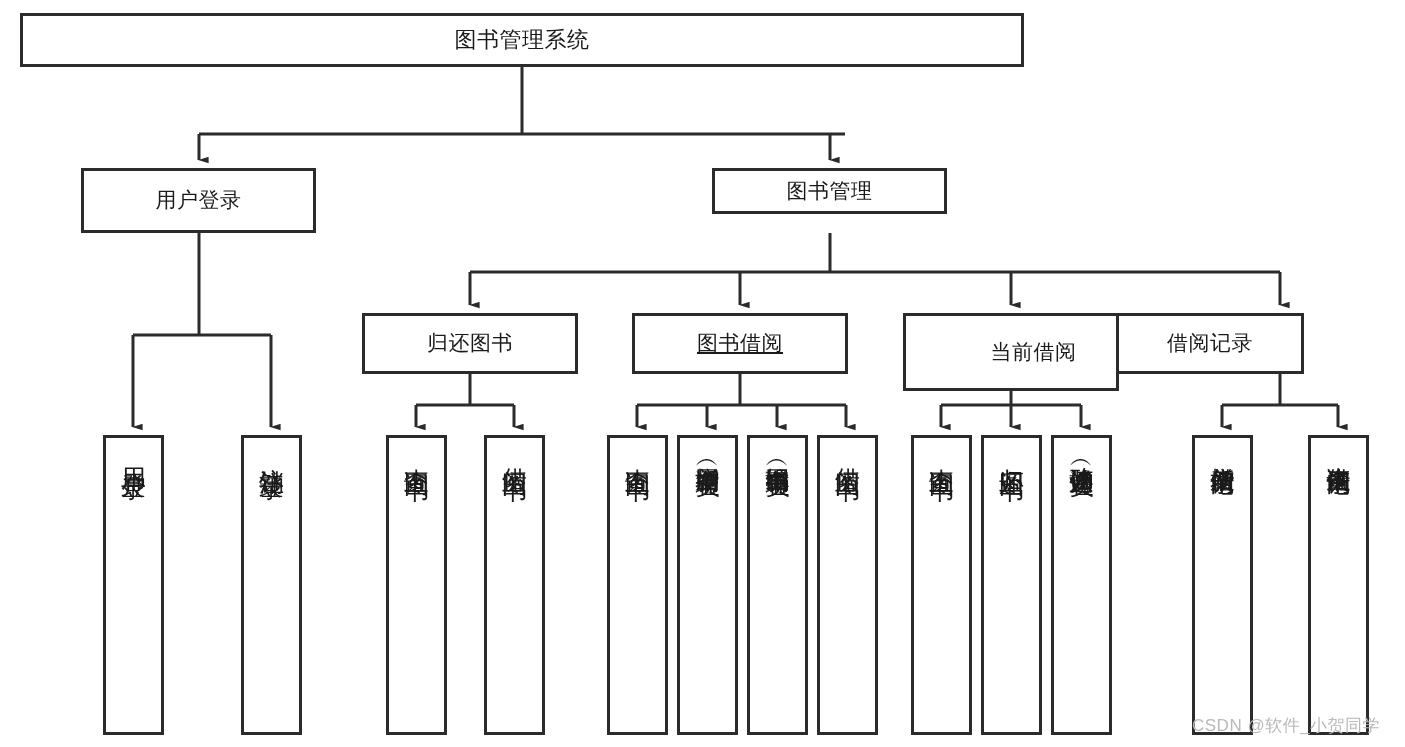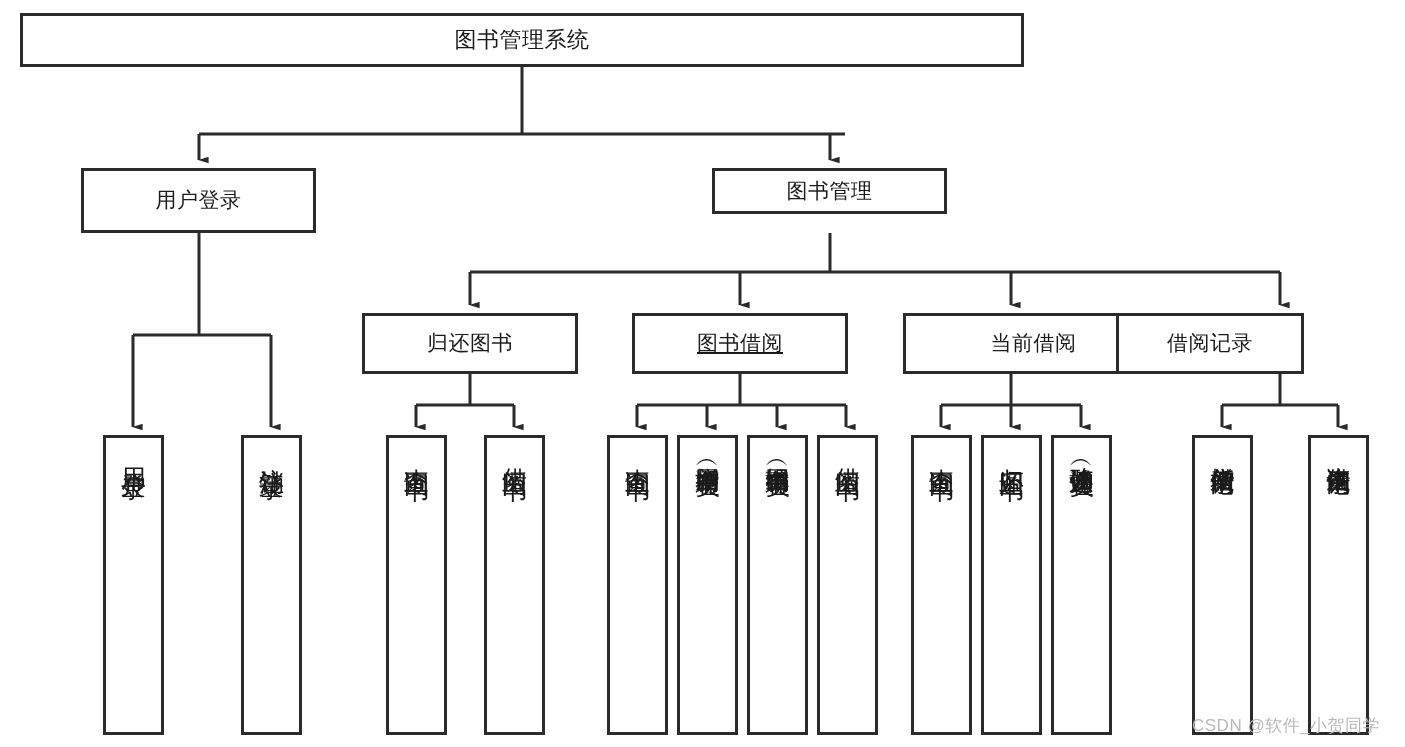--- a/index.html
+++ b/index.html
@@ -144,21 +144,21 @@
   </div>
 
   <div class="node horiz" style="left:362px; top:313px; width:216px; height:61px;">
     <span class="node-label">归还图书</span>
   </div>
 
   <div class="node horiz" style="left:632px; top:313px; width:216px; height:61px;text-decoration:underline;">
     <span class="node-label">图书借阅</span>
   </div>
 
-  <div class="node horiz" style="left:903px; top:313px; width:216px; height:61px;padding-left:45px;">
+  <div class="node horiz" style="left:903px; top:313px; width:216px; height:78px;padding-left:45px;">
     <span class="node-label">当前借阅</span>
   </div>
 
   <div class="node horiz" style="left:1116px; top:313px; width:188px; height:61px;">
     <span class="node-label">借阅记录</span>
   </div>
 
   <div class="node vert" style="left:103px; top:435px; width:61px; height:300px;">
     <span class="node-label">用户登录</span>
   </div>

